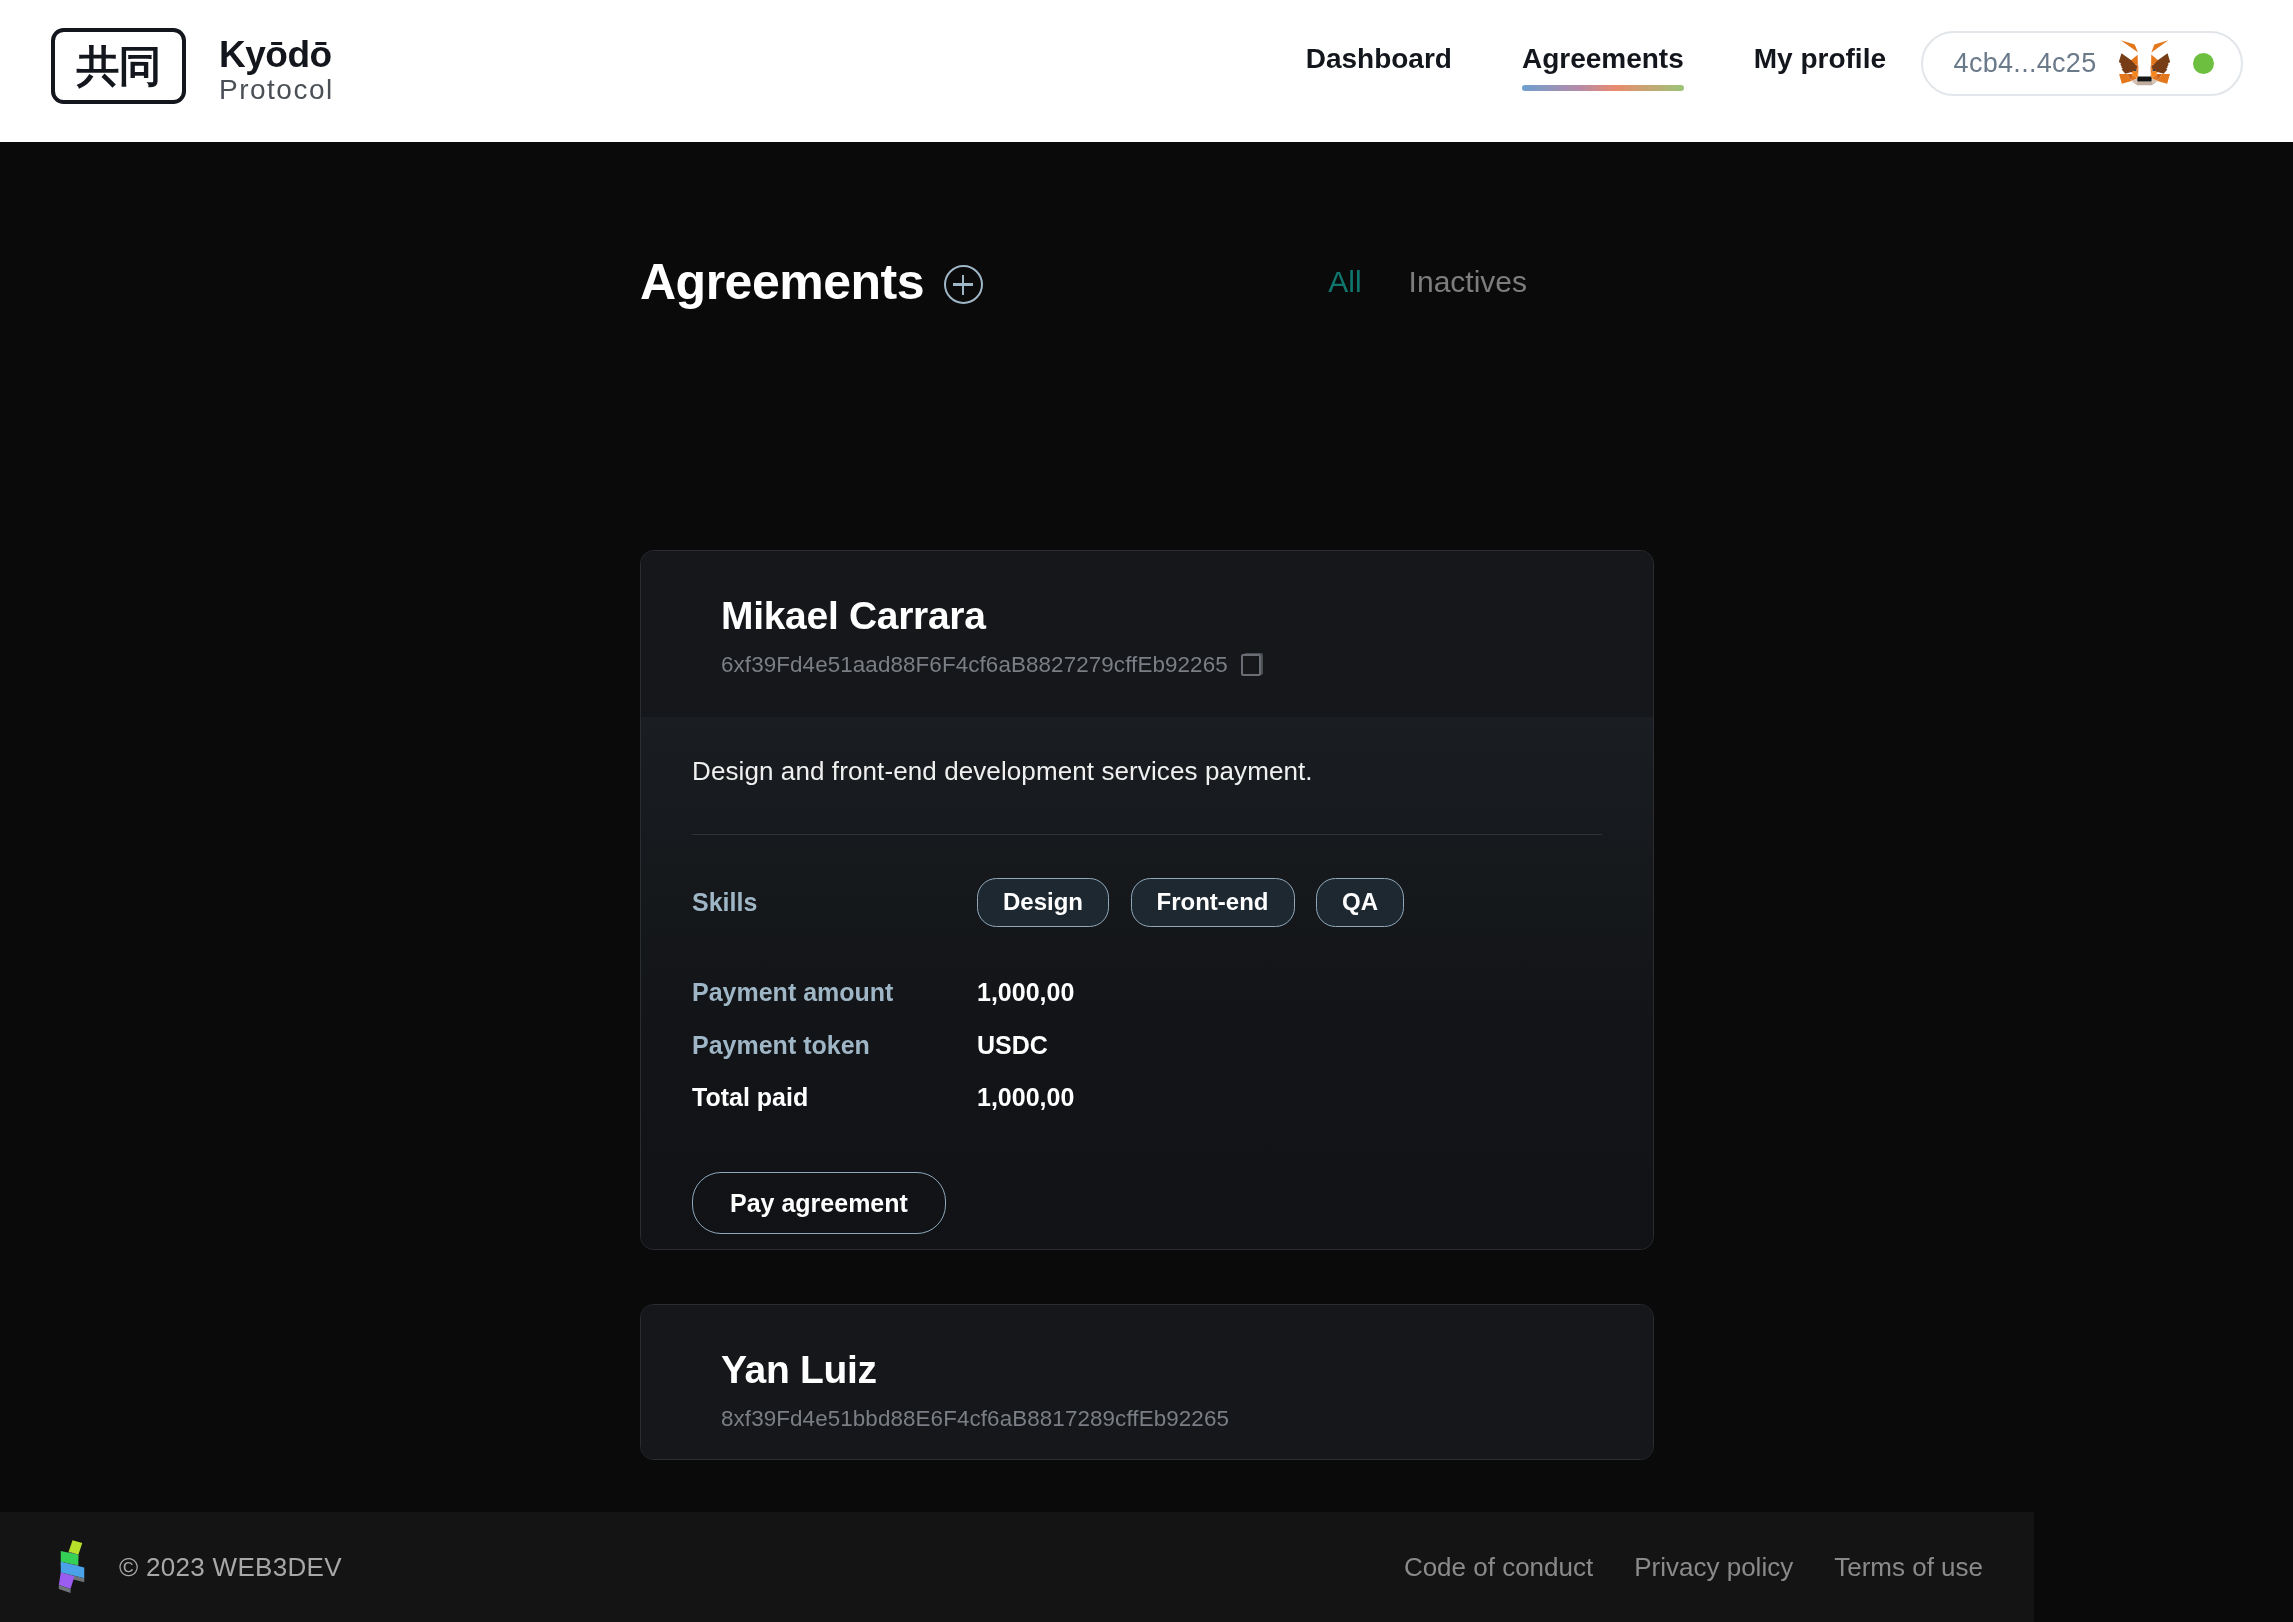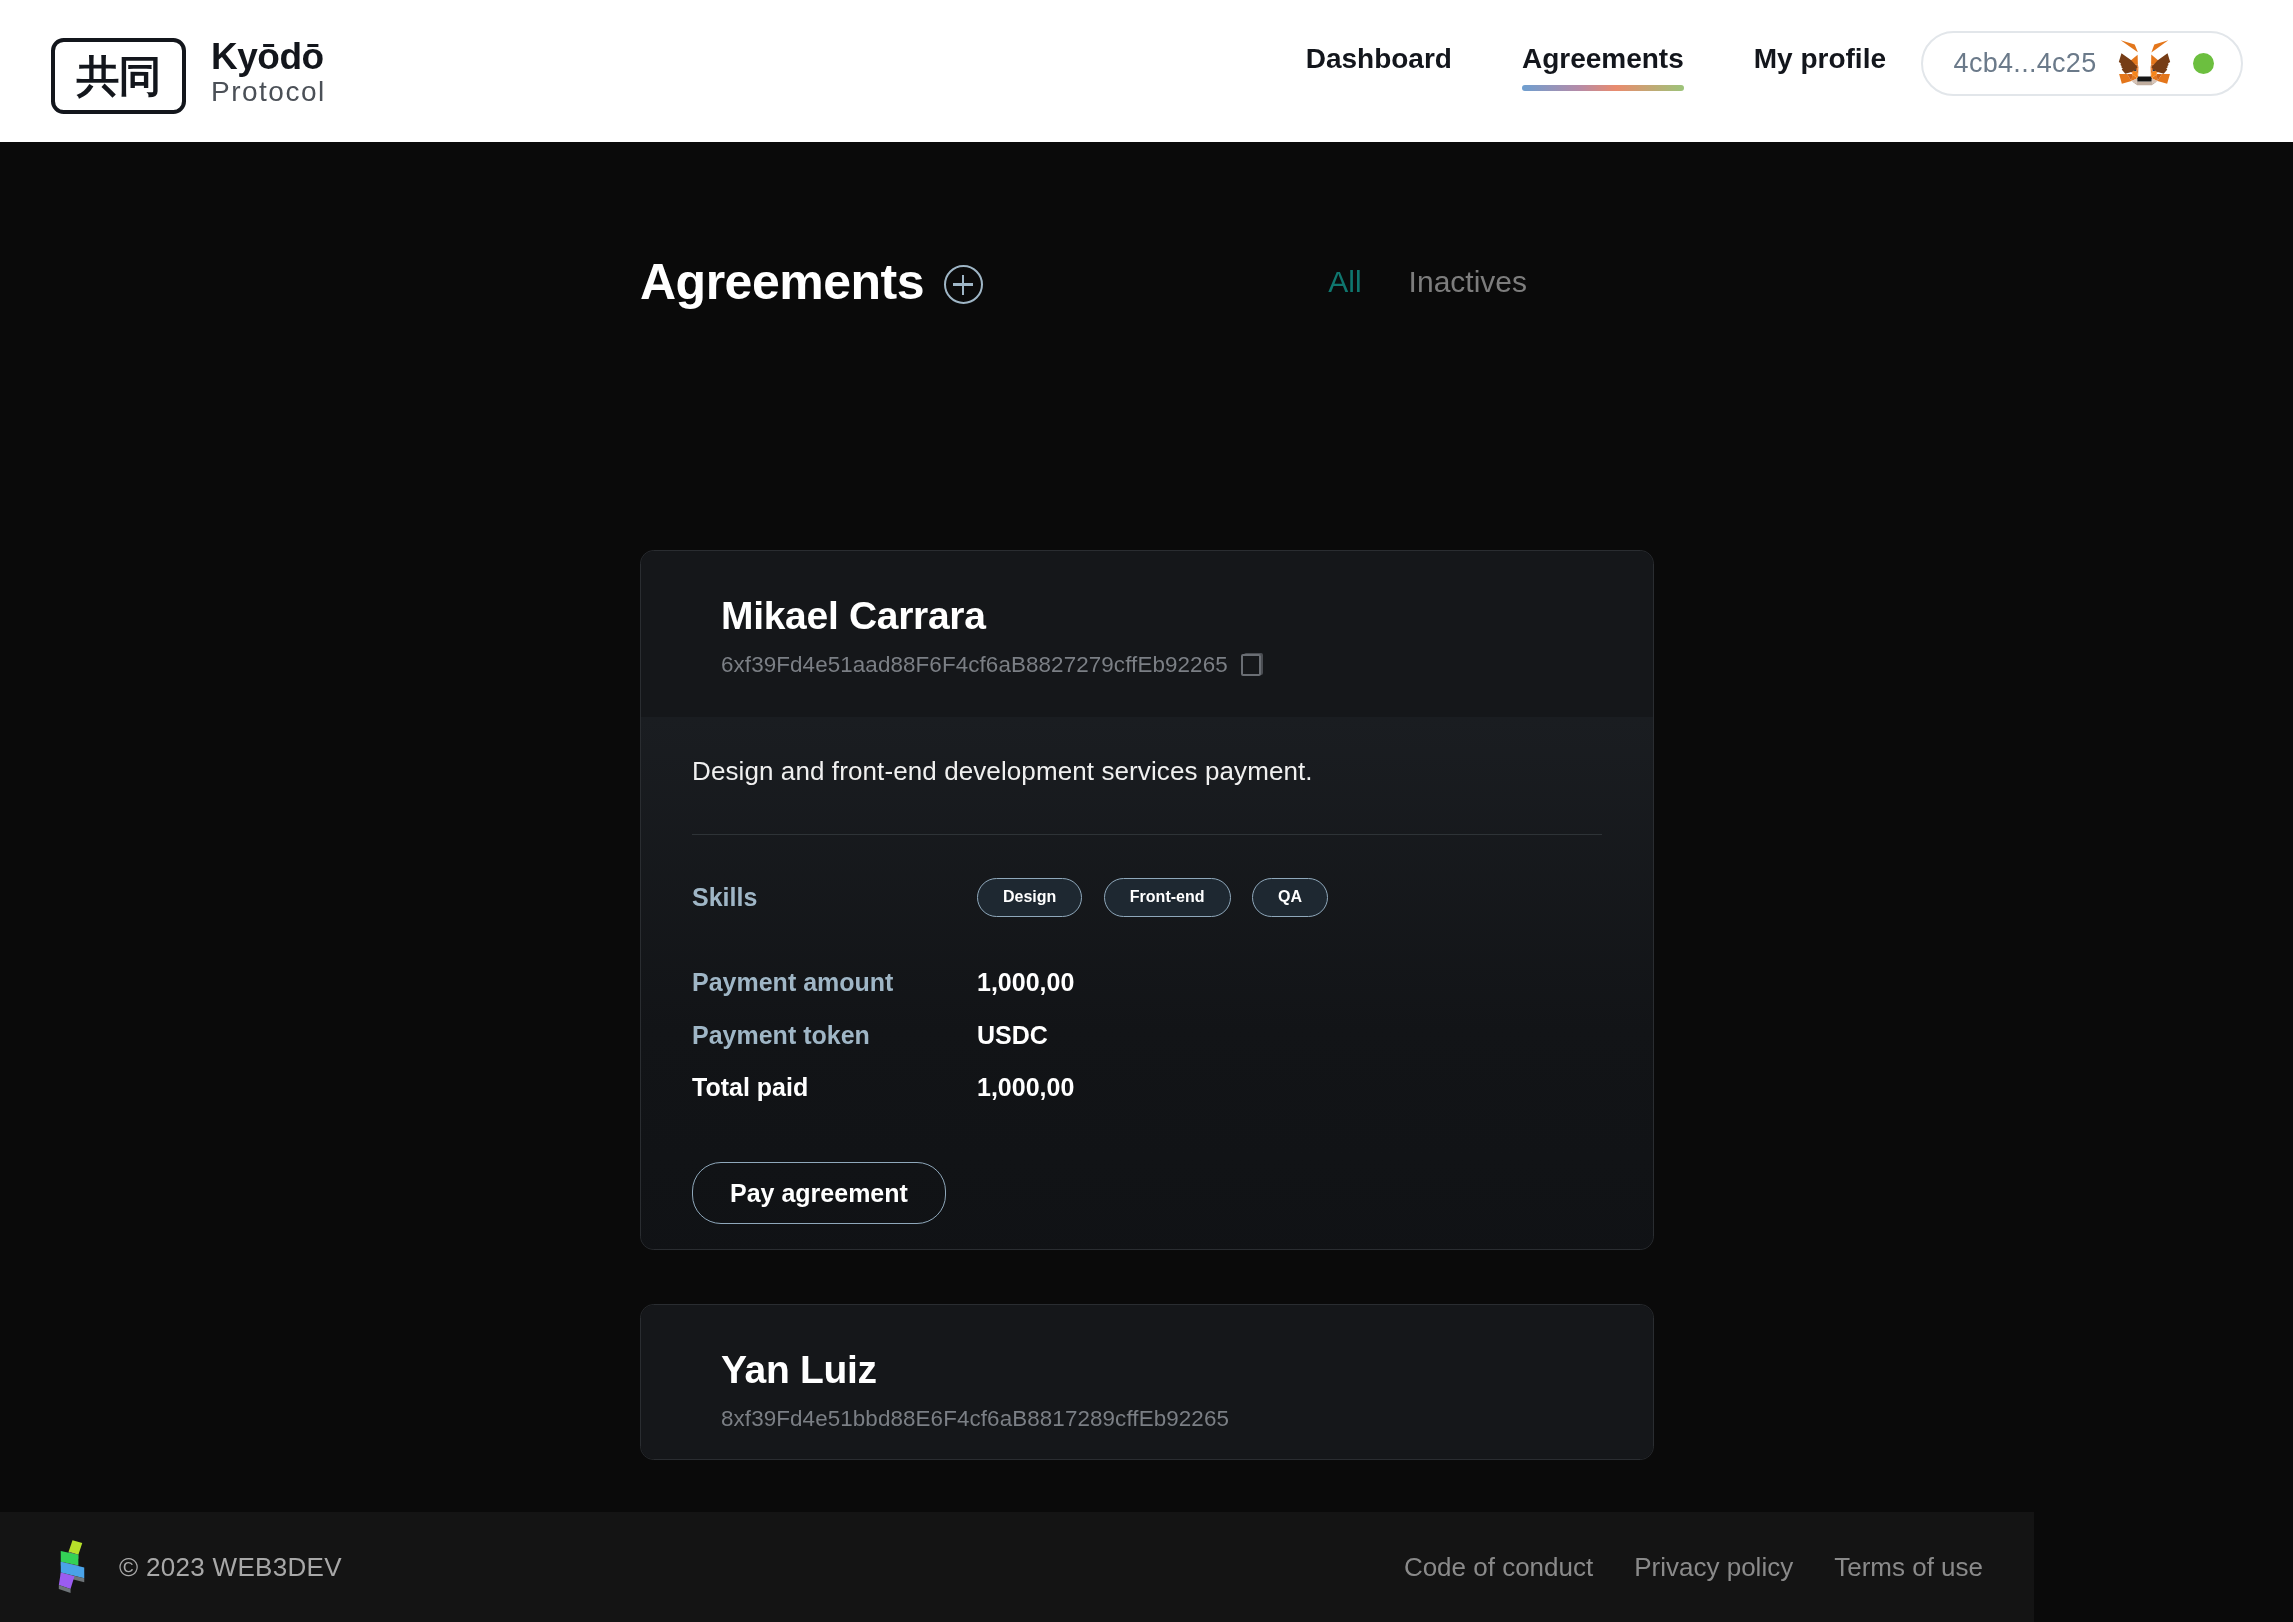--- a/index.html
+++ b/index.html
@@ -11,22 +11,22 @@
   }
   #app { position:relative; width:2294px; height:1623px; background:#0a0a0a; }
 
   
   .header {
     position:absolute; left:0; top:0; width:2294px; height:142px;
     background:#ffffff;
     display:flex; align-items:center;
   }
   .logo-wrap {
-    position:absolute; left:51px; top:38px;
-    display:flex; align-items:flex-start; gap:25px;
+    position:absolute; left:51px; top:28px;
+    display:flex; align-items:flex-end; gap:33px;
   }
   .logo-box {
     width:135px; height:76px;
     border:4.9px solid #13161c; border-radius:12.7px;
     display:flex; align-items:center; justify-content:center;
   }
   .logo-kanji {
     font-family:"DejaVu Sans", sans-serif;
     font-size:43px; font-weight:700; color:#13161c;
     letter-spacing:-1px; line-height:1;
@@ -125,21 +125,21 @@
   .skills-row { margin-top:43px; align-items:center; }
   .row-label {
     font-size:25px; font-weight:700; color:#9fb6c6; width:285px; flex-shrink:0;
   }
   .row-label.white { color:#ffffff; }
   .row-value { font-size:25px; font-weight:700; color:#ffffff; }
 
   .pills { display:flex; gap:21.5px; }
   .pill {
     background:#1e2831; border:1.5px solid #8fa8bb; border-radius:19.5px;
-    padding:9.8px 25px; font-size:16px; font-weight:700; color:#ffffff;
+    padding:9.8px 25px; font-size:24px; font-weight:700; color:#ffffff;
     white-space:nowrap; cursor:pointer;
   }
 
   .kv { margin-top:51px; }
   .kv .row + .row { margin-top:23.4px; }
 
   .pay-btn {
     margin-top:60px;
     display:inline-block;
     border:1.5px solid #8fa8bb; border-radius:29px; background:transparent;

